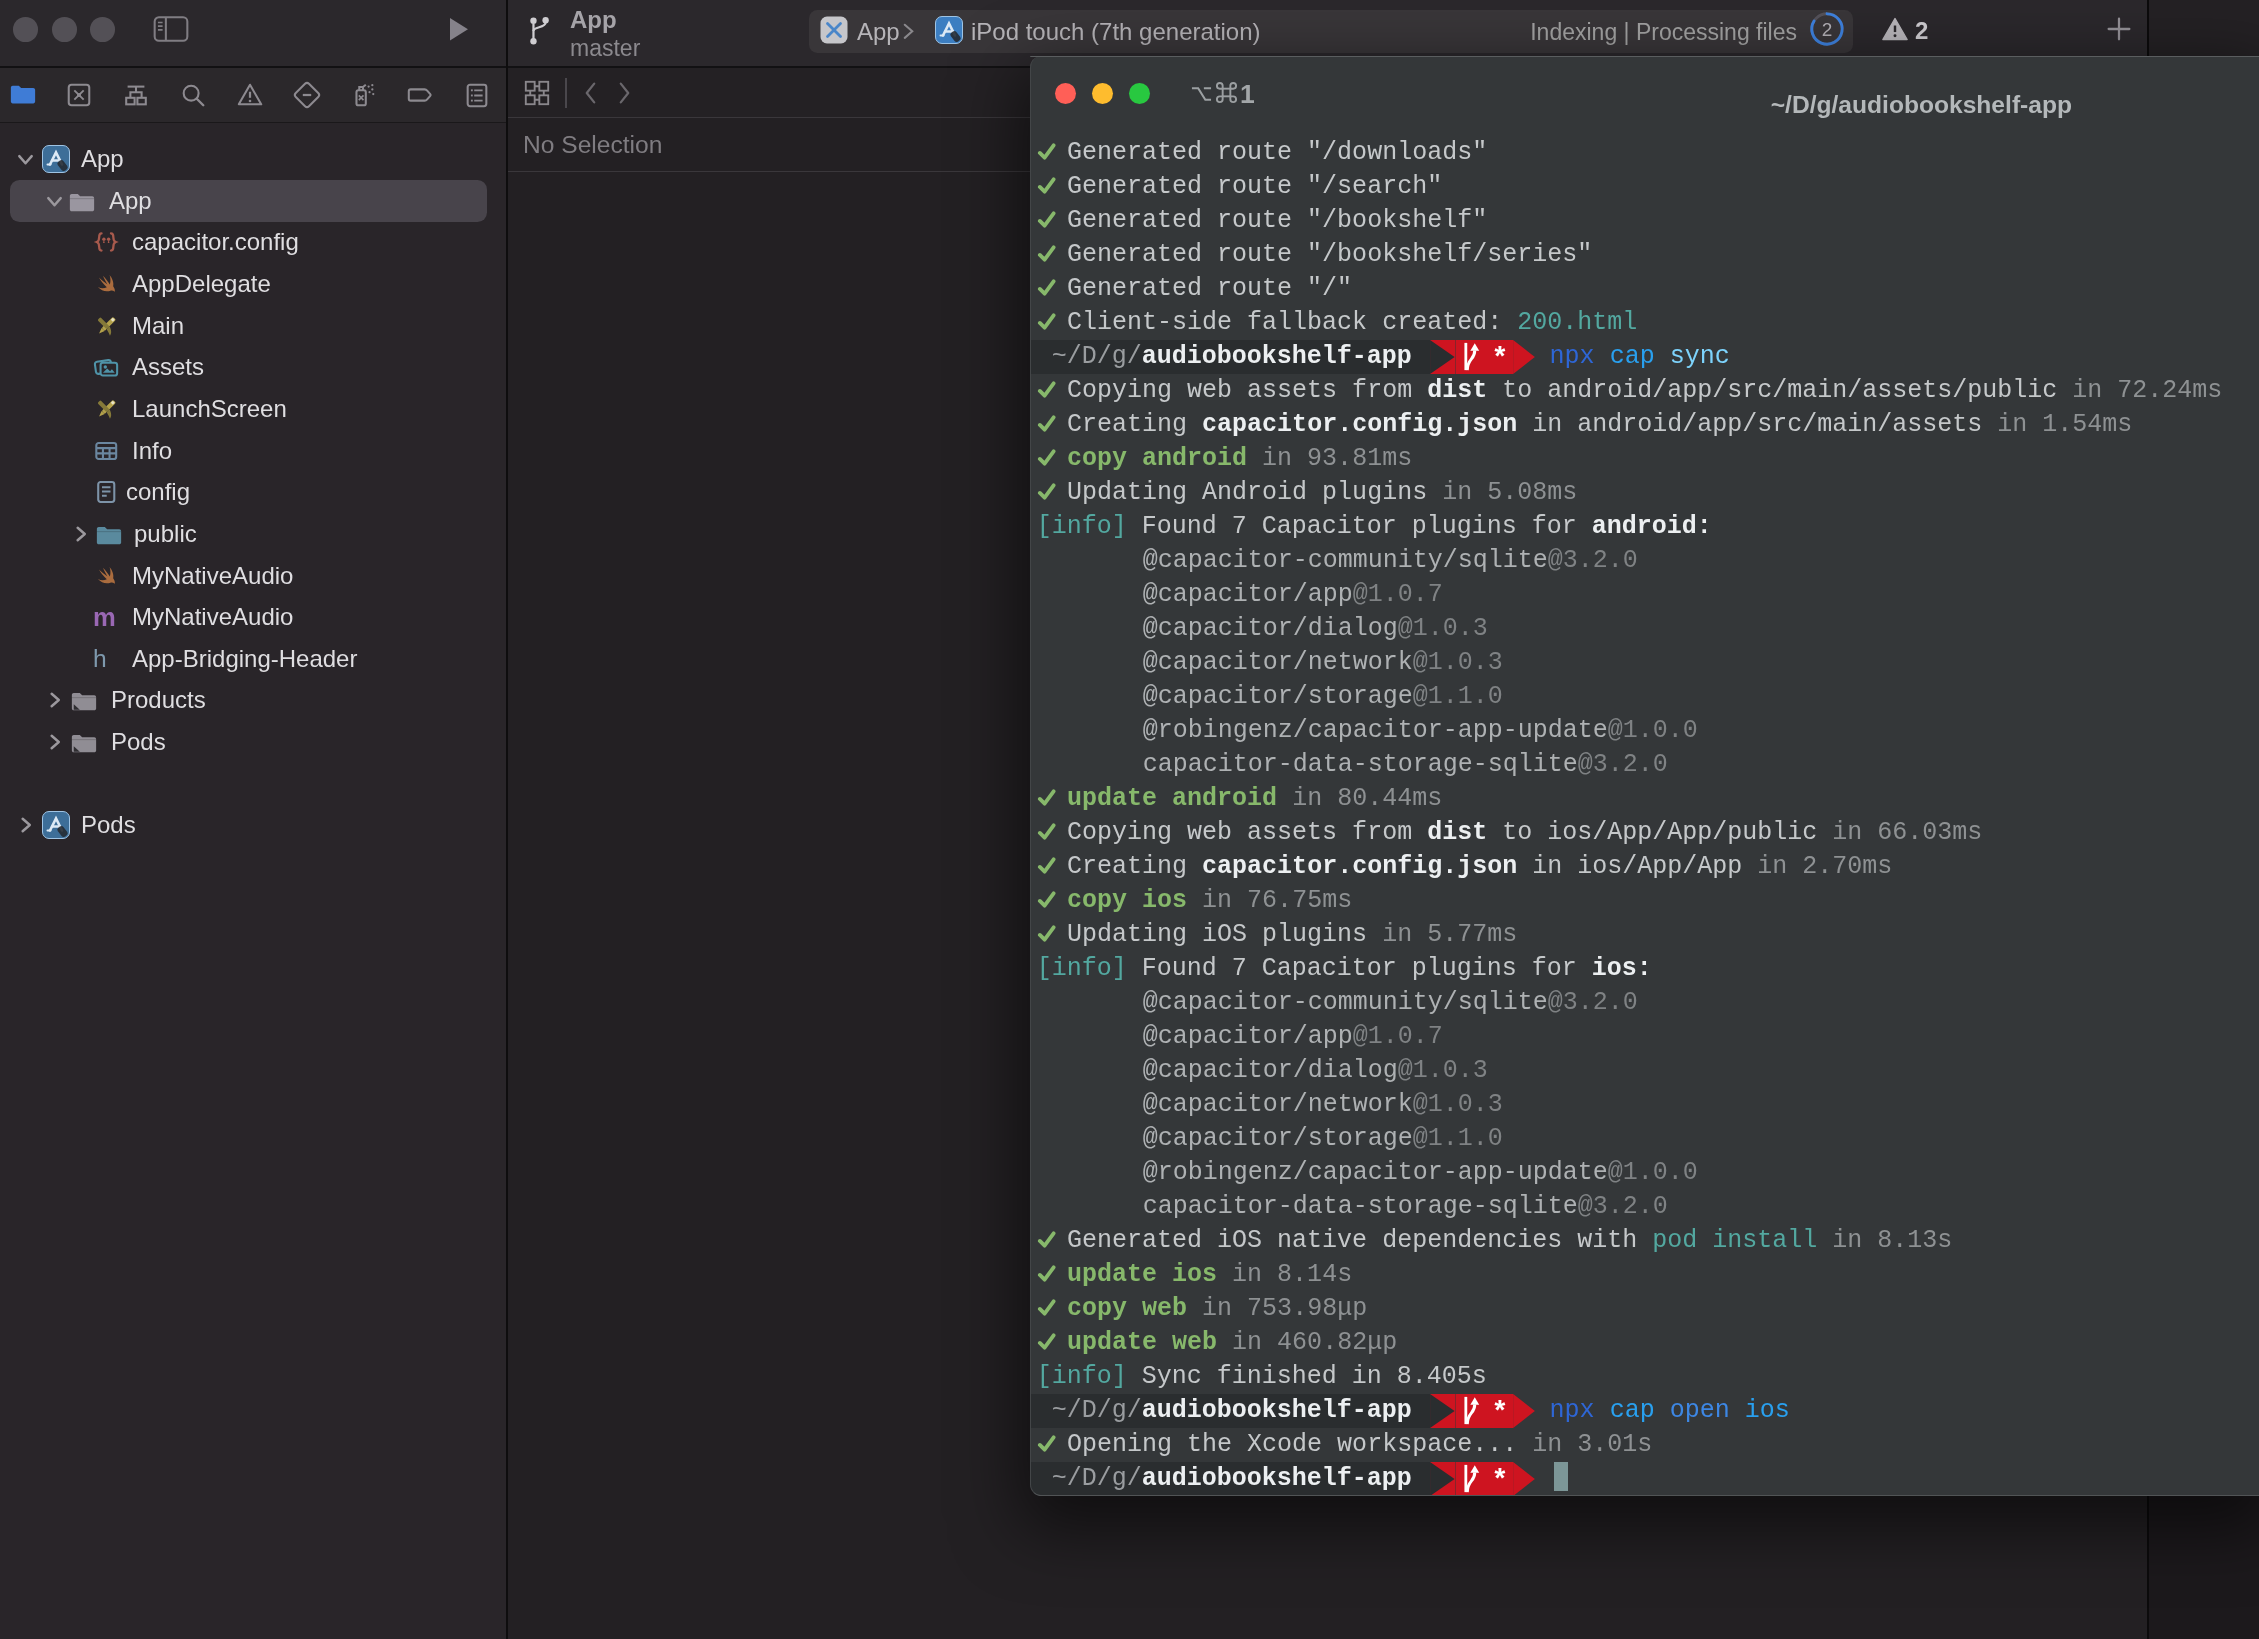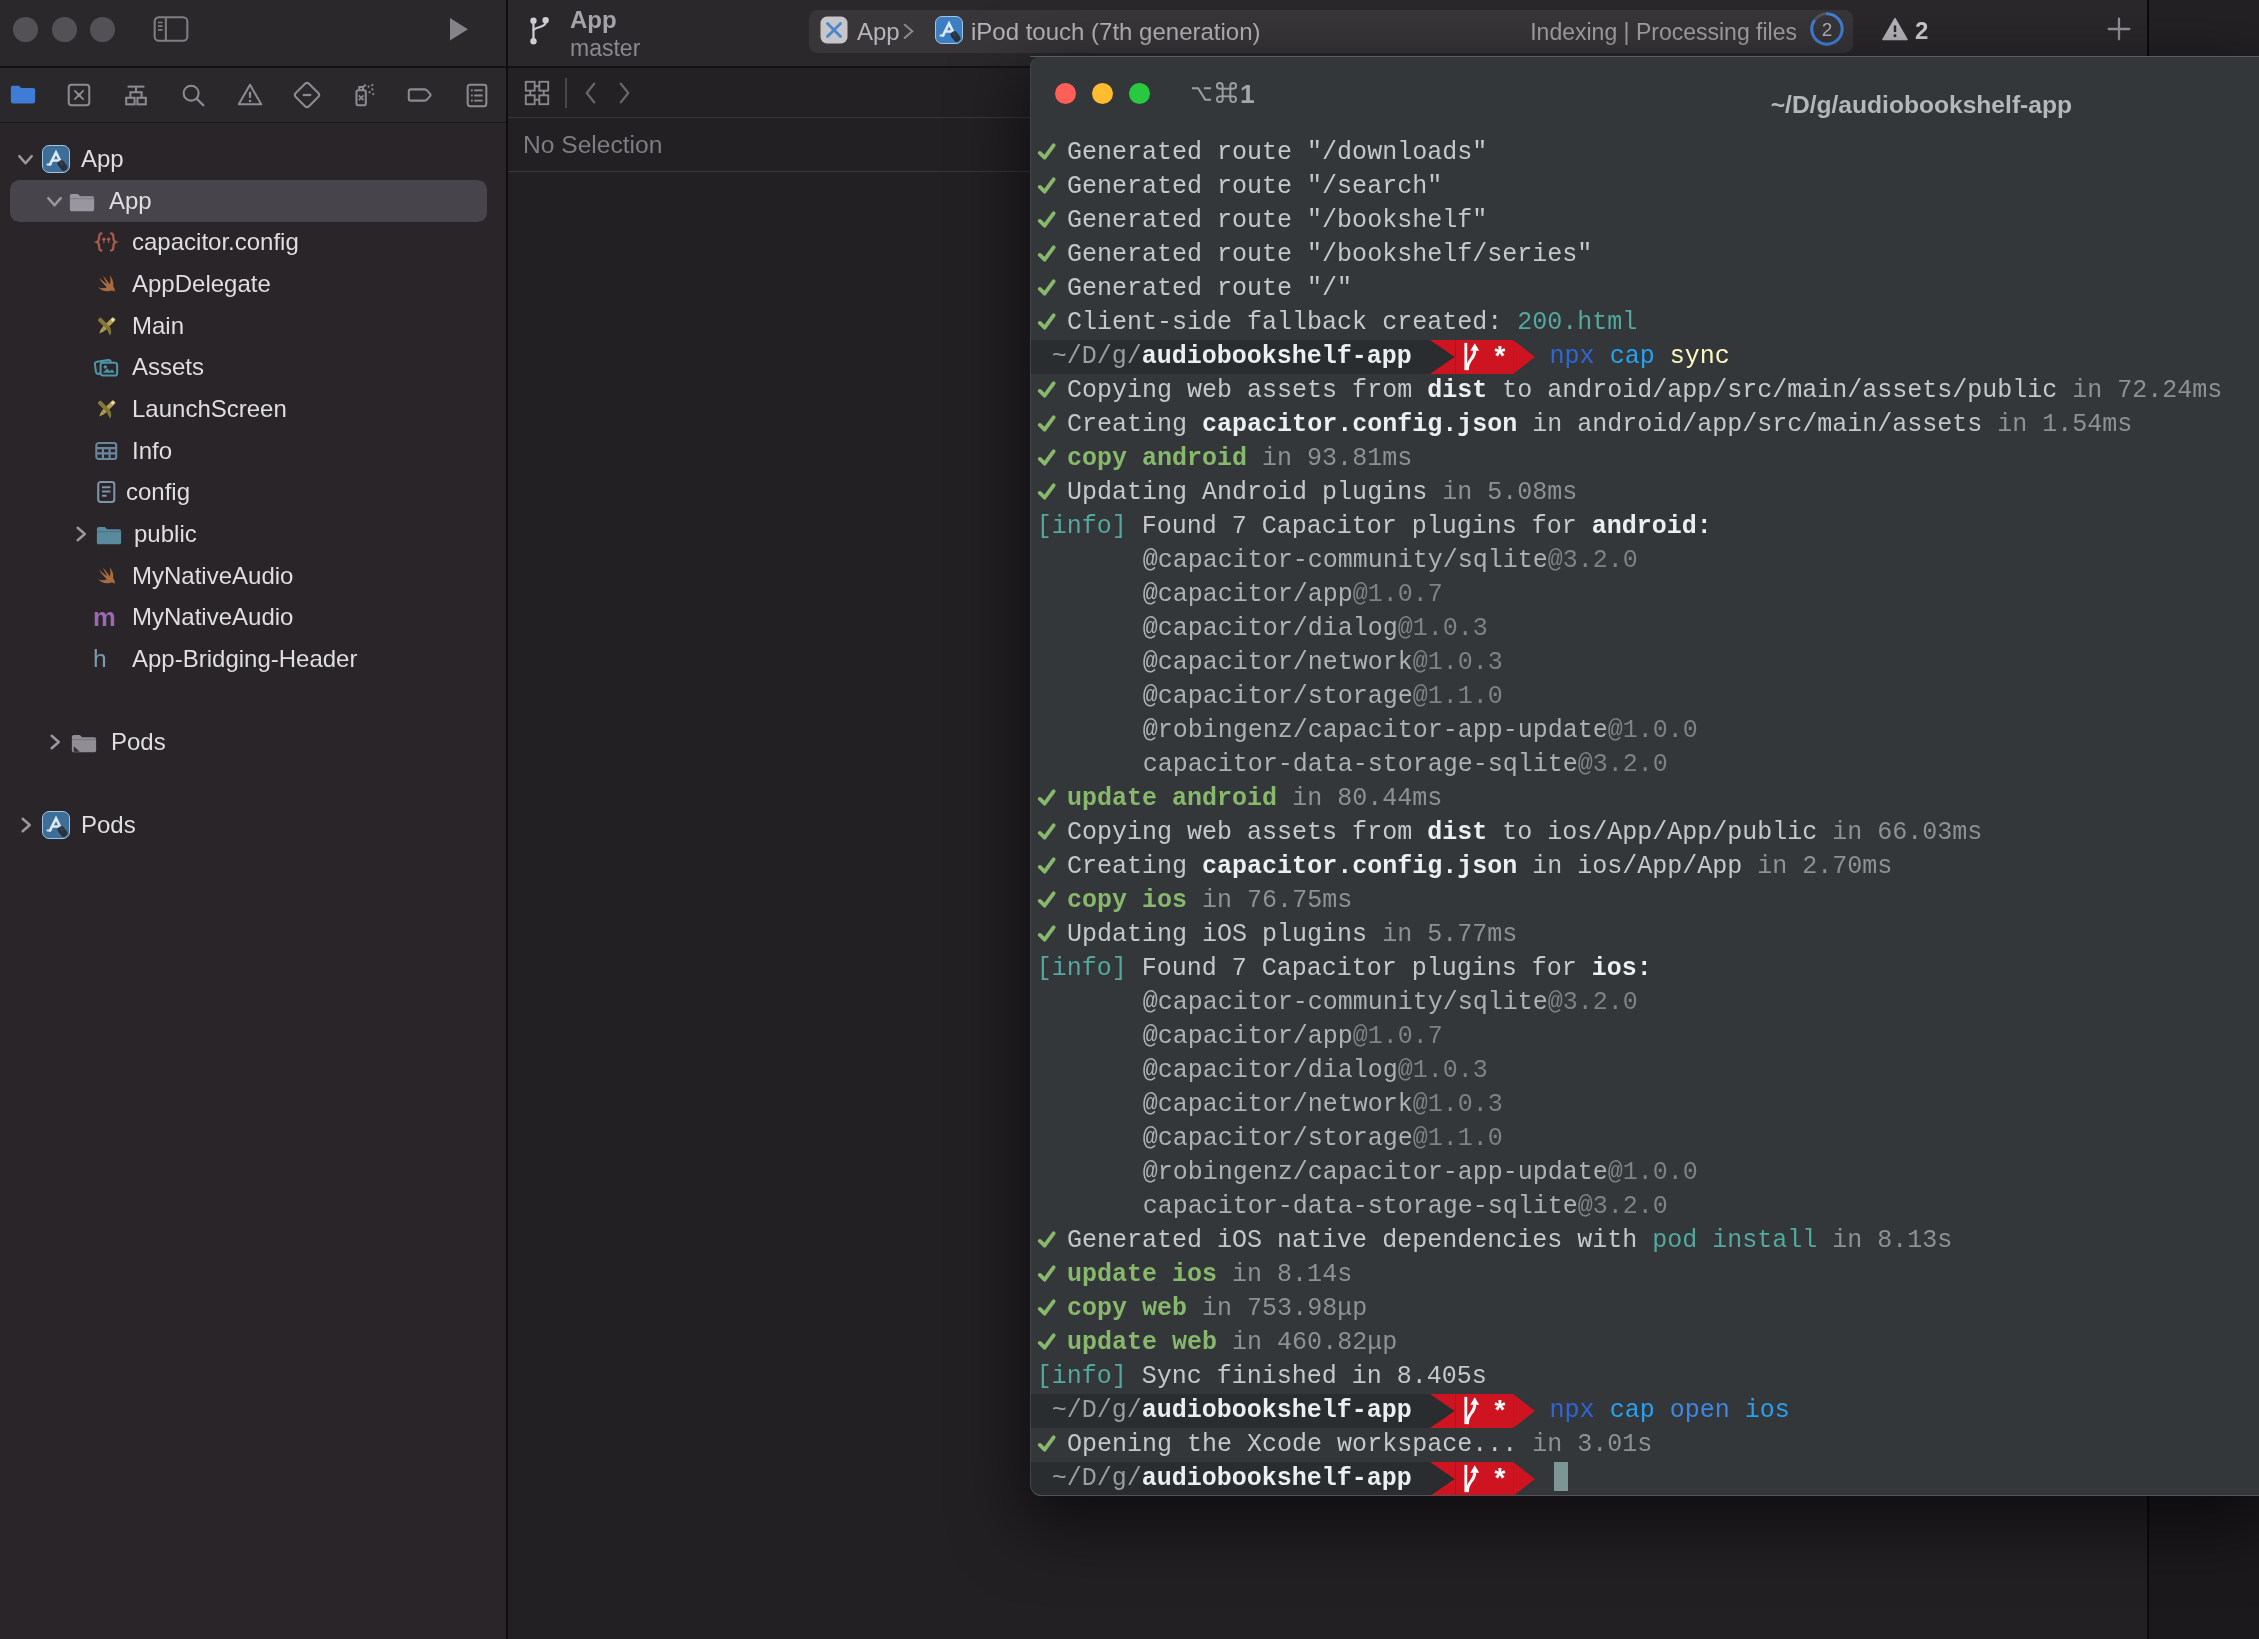--- a/index.html
+++ b/index.html
@@ -20,21 +20,21 @@
 #rstripBot{left:2149px;top:68px;width:111px;height:1571px;background:#1c191c}
 .tx{font-size:24px;color:#dfdee1;white-space:nowrap}
 
 #term{left:1030px;top:56px;width:1230px;height:1440px;background:#343739;border-radius:11.4px 0 0 11.4px;overflow:hidden;border-bottom:1.9px solid #515456;border-left:0.9px solid #434648;box-shadow:0 23px 66px 9.5px rgba(0,0,0,0.55);}
 #termhl{left:1030px;top:56px;width:1230px;height:0.9px;background:#5a5d5f;border-radius:11.4px 11.4px 0 0}
 #tbody{position:absolute;left:0;top:80px;width:1230px;font-family:"Liberation Mono",monospace;font-size:25px;line-height:34px}
 .ln{height:34px;white-space:pre;padding-left:5.7px;font-kerning:none}
 .fg{color:#c5c8ca}.dm{color:#8e9193}.wb{color:#eceff1;font-weight:bold}
 .gb{color:#87b86b;font-weight:bold}.tl{color:#53a8a0}
 .pn{color:#aeb1b3}.pv{color:#7f8284}
-.b1{color:#2e66d6}.b2{color:#fef9c3}.b3{color:#3d87e4}
+.b1{color:#2e66d6}.b2{color:#7dd3fc}.b3{color:#3d87e4}
 .b2u{color:#29a0ef;text-underline-offset:4.7px;text-decoration-thickness:1.9px}
 .ck{vertical-align:-1.9px;margin-right:11.4px}
 .sp7{display:inline-block;width:106px}
 .chip{color:#9a9da0;display:inline-block;background:#2a2d2f;margin-left:-5.7px;padding-left:5.7px;width:399px;height:34px;vertical-align:top}
 .psep,.pred,.parw{display:inline-block;height:34px;vertical-align:top}
 .psep svg,.parw svg{display:block}
 .pred{background:#ce1420;width:57px;text-align:center}
 .star{color:#fff;font-weight:bold;margin-left:9.5px;font-size:28px;position:relative;top:1.9px}
 .cur{display:inline-block;width:14px;height:29px;background:#7c9697;vertical-align:-3.8px}
 </style></head>
@@ -224,20 +224,31 @@
         </svg></div>
       <div style="position:absolute;left:132px;top:50%;transform:translateY(-50%)"><span class="tx">MyNativeAudio</span></div>
     </div>
 <div style="position:absolute;left:0;top:473px;width:506px;height:42px">
       <div style="position:absolute;left:93px;top:50%;transform:translateY(-50%);line-height:0"><span style="font:bold 25.6px &quot;Liberation Sans&quot;,sans-serif;color:#9a68b4">m</span></div>
       <div style="position:absolute;left:132px;top:50%;transform:translateY(-50%)"><span class="tx">MyNativeAudio</span></div>
     </div>
 <div style="position:absolute;left:0;top:515px;width:506px;height:42px">
       <div style="position:absolute;left:93px;top:50%;transform:translateY(-50%);line-height:0"><span style="font:24.6px &quot;Liberation Sans&quot;,sans-serif;color:#7e99ad">h</span></div>
       <div style="position:absolute;left:132px;top:50%;transform:translateY(-50%)"><span class="tx">App-Bridging-Header</span></div>
+    </div>
+<div style="position:absolute;left:0;top:556px;width:506px;height:42px">
+      <div style="position:absolute;left:44px;top:50%;transform:translateY(-50%);line-height:0"><svg width="21" height="21" viewBox="0 0 22 22">
+          <path d="M8 4.5 L15.5 11 L8 17.5" stroke="#9b989d" stroke-width="2.6" fill="none" stroke-linecap="round" stroke-linejoin="round"></path>
+        </svg></div>
+      <div style="position:absolute;left:70px;top:50%;transform:translateY(-50%);line-height:0"><svg width="28" height="23" viewBox="0 0 30 24">
+          <path d="M2 6.5 C2 5.4 2.9 4.5 4 4.5 L10.5 4.5 L13 7 L26 7 C27.1 7 28 7.9 28 9 L28 21 C28 22.1 27.1 23 26 23 L4 23 C2.9 23 2 22.1 2 21 Z" fill="#908d94"></path>
+<path d="M2 9.5 L28 9.5" stroke="#00000033" stroke-width="1"></path>
+          <path d="M4 22.5 L10.5 22.5 L4 16.5 Z" fill="#1f1d20" opacity="0.85"></path>
+        </svg></div>
+      <div style="position:absolute;left:111px;top:50%;transform:translateY(-50%)"><span class="tx">Products</span></div>
     </div>
 <div style="position:absolute;left:0;top:598px;width:506px;height:42px">
       <div style="position:absolute;left:44px;top:50%;transform:translateY(-50%);line-height:0"><svg width="21" height="21" viewBox="0 0 22 22">
           <path d="M8 4.5 L15.5 11 L8 17.5" stroke="#9b989d" stroke-width="2.6" fill="none" stroke-linecap="round" stroke-linejoin="round"></path>
         </svg></div>
       <div style="position:absolute;left:70px;top:50%;transform:translateY(-50%);line-height:0"><svg width="28" height="23" viewBox="0 0 30 24">
           <path d="M2 6.5 C2 5.4 2.9 4.5 4 4.5 L10.5 4.5 L13 7 L26 7 C27.1 7 28 7.9 28 9 L28 21 C28 22.1 27.1 23 26 23 L4 23 C2.9 23 2 22.1 2 21 Z" fill="#908d94"></path>
 <path d="M2 9.5 L28 9.5" stroke="#00000033" stroke-width="1"></path>
           <path d="M4 22.5 L10.5 22.5 L4 16.5 Z" fill="#1f1d20" opacity="0.85"></path>
         </svg></div>

